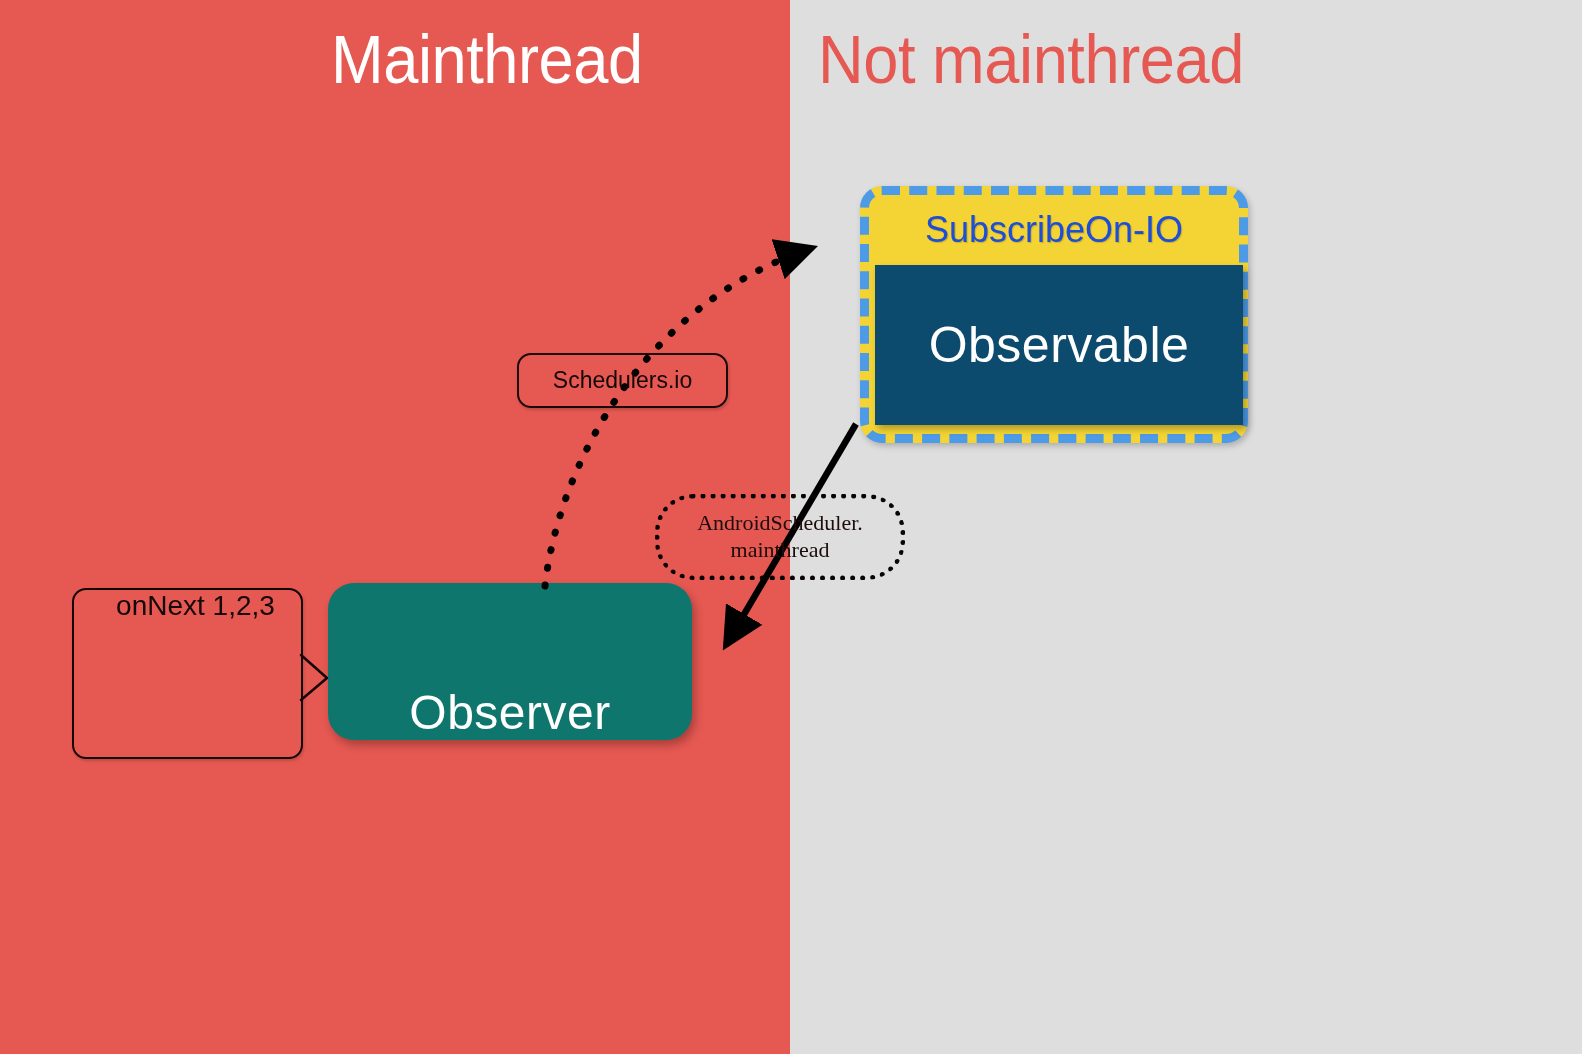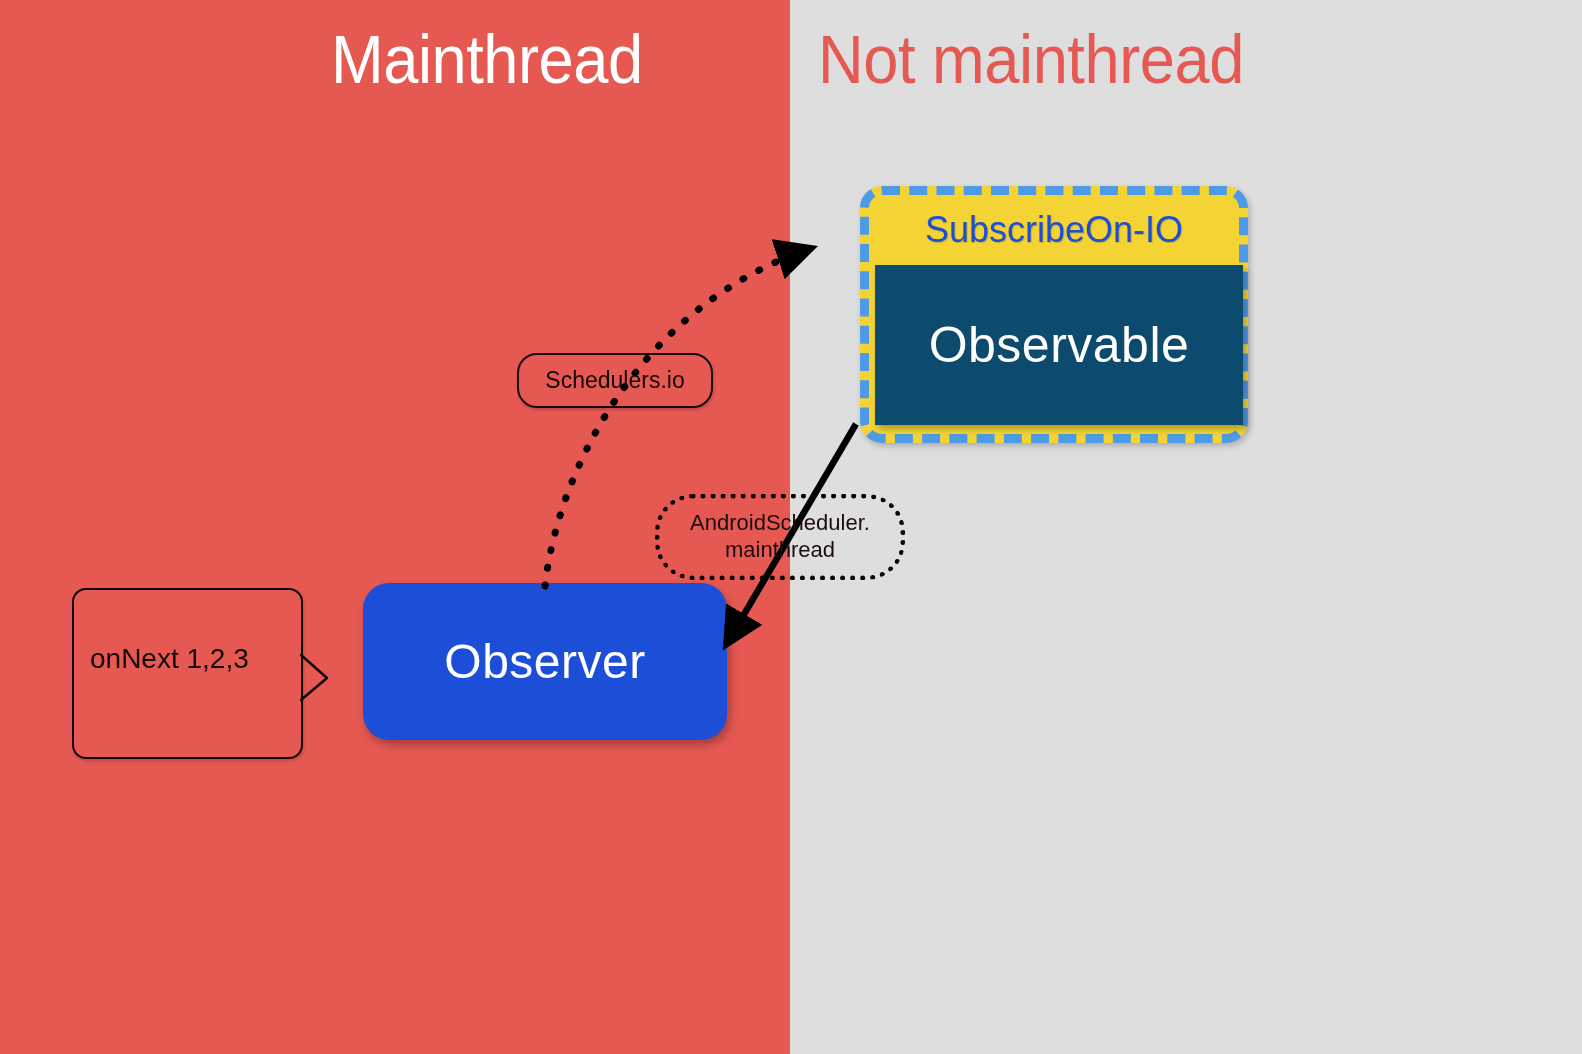--- a/index.html
+++ b/index.html
@@ -84,43 +84,43 @@
   #observable-label {
     font-size: 50px;
     font-weight: 300;
     color: #ffffff;
     letter-spacing: 0.5px;
   }
 
   
   #observer-box {
     position: absolute;
-    left: 363px; top: 583px;
+    left: 328px; top: 583px;
     width: 364px; height: 157px;
-    background: #1d4ed8;
+    background: #0f766e;
     border-radius: 26px;
     box-shadow: 3px 5px 8px rgba(0,0,0,0.28);
     display: flex;
-    align-items: center;
+    align-items: flex-end;
     justify-content: center;
   }
   #observer-label {
     font-size: 48px;
     font-weight: 300;
     color: #ffffff;
     letter-spacing: 0.5px;
   }
 
   
   #schedulers-pill {
     position: absolute;
     left: 517px; top: 353px;
-    width: 196px; height: 55px;
+    width: 211px; height: 55px;
     border: 2px solid #1a0a0a;
-    border-radius: 20px;
+    border-radius: 14px;
     background: transparent;
     box-sizing: border-box;
     display: flex;
     align-items: center;
     justify-content: center;
     box-shadow: 1px 2px 3px rgba(0,0,0,0.18);
   }
   #schedulers-label {
     font-size: 23px;
     color: #140707;
@@ -139,33 +139,34 @@
     display: flex;
     flex-direction: column;
     align-items: center;
     justify-content: center;
     line-height: 1.22;
   }
   .as-line {
     font-size: 22px;
     color: #1c0c0c;
     white-space: nowrap;
+    font-family: Liberation Serif, serif;
   }
 
   
   #callout-box {
     position: absolute;
     left: 72px; top: 588px;
     width: 231px; height: 171px;
     border: 2.5px solid #120606;
     border-radius: 14px;
     background: transparent;
     box-sizing: border-box;
     display: flex;
-    flex-direction: column;
+    flex-direction: row;
     justify-content: center;
     box-shadow: 1px 2px 3px rgba(0,0,0,0.16);
   }
   .callout-line {
     font-size: 28px;
     color: #140808;
     padding-left: 16px;
     white-space: nowrap;
   }
   #callout-line-1 { margin-bottom: 30px; }

